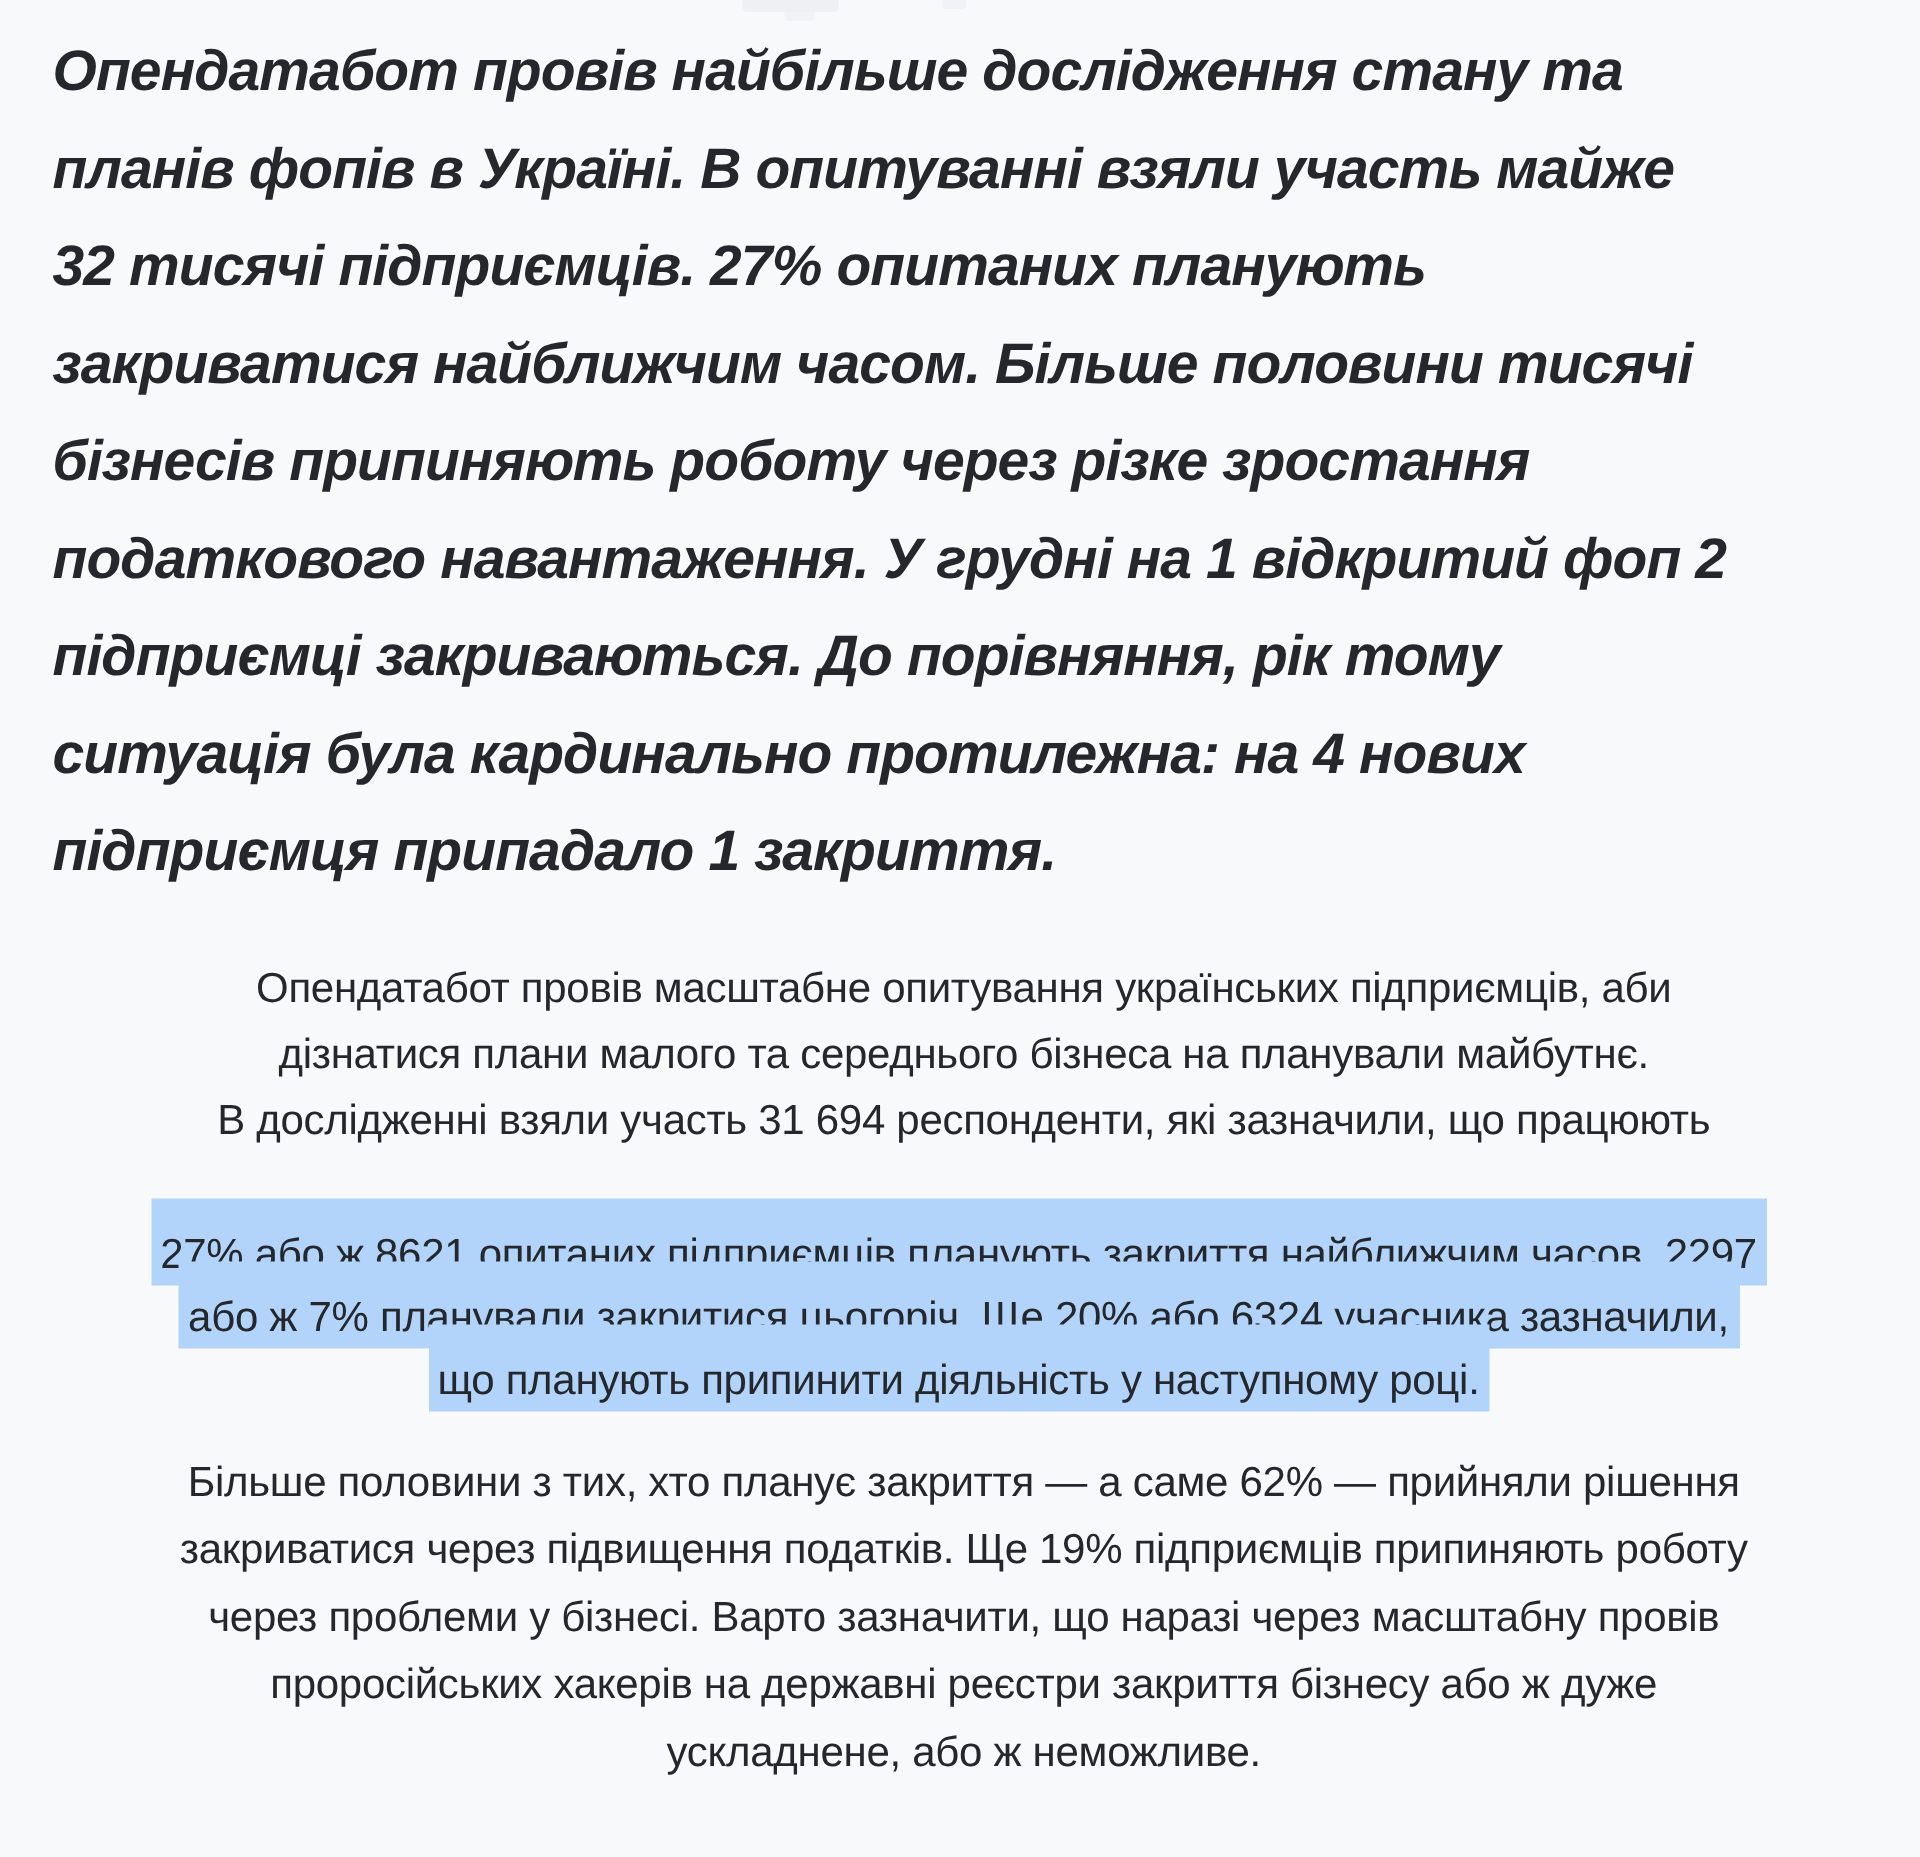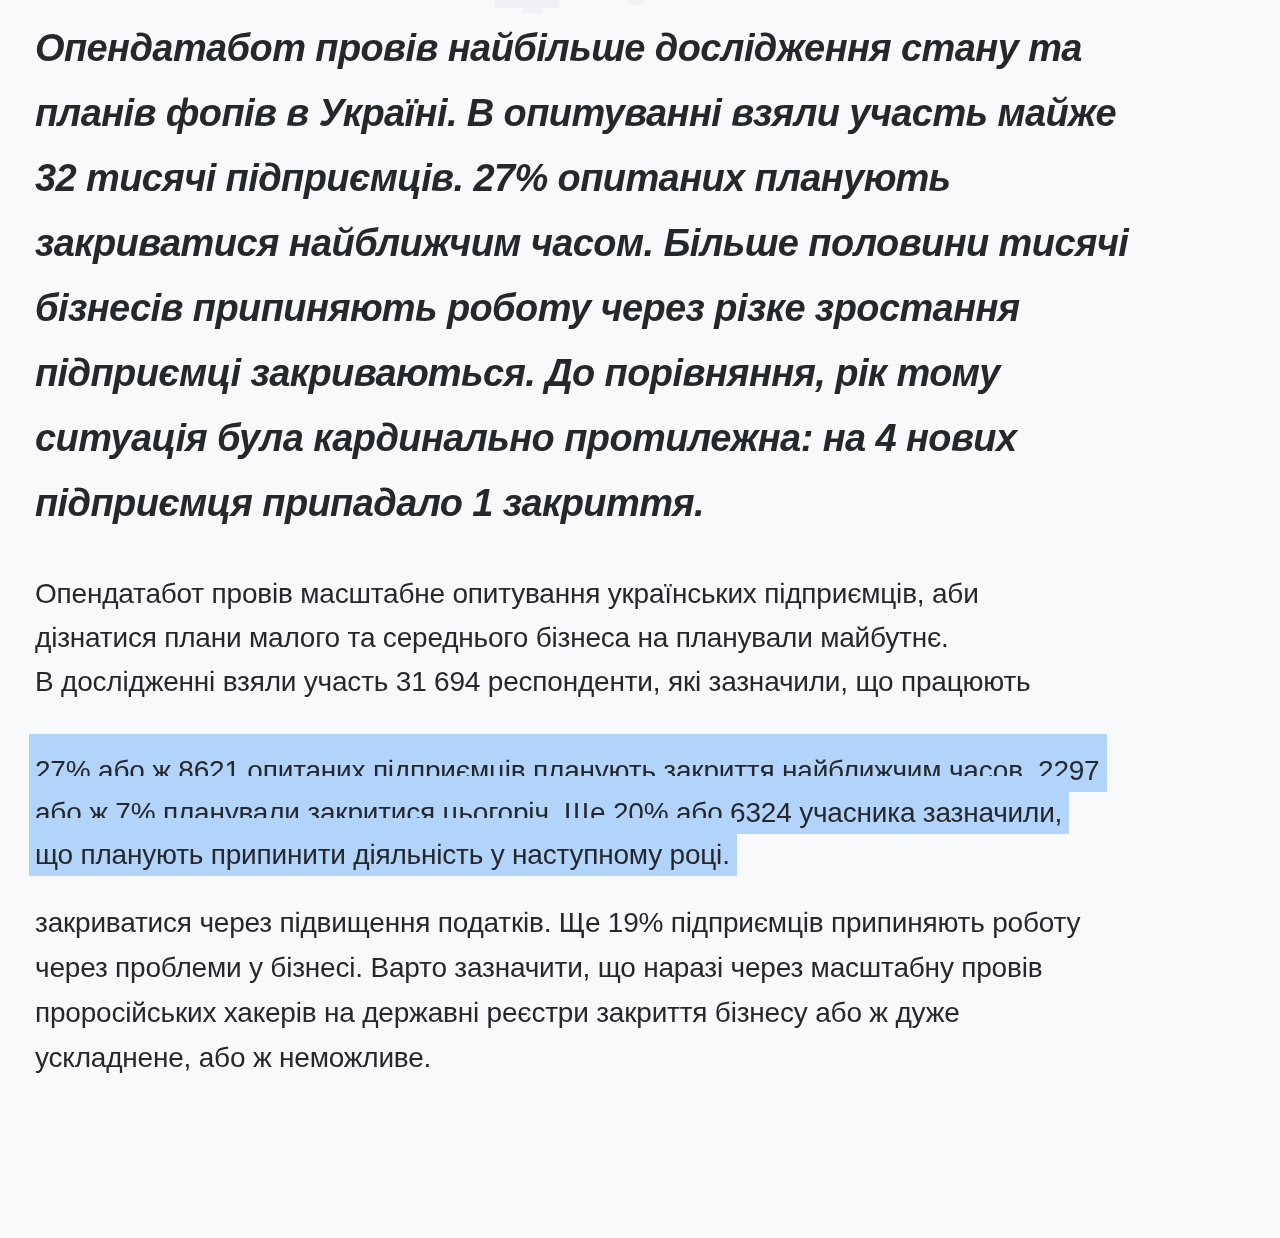--- a/index.html
+++ b/index.html
@@ -40,21 +40,21 @@
     letter-spacing: -0.6px;
     color: var(--fg, #24272C);
   }
   .lead .line { white-space: nowrap; }
   .para {
     font-size: 28px;
     line-height: 44px;
     letter-spacing: -0.2px;
     color: var(--fg, #24272C);
   }
-  .para .line { white-space: nowrap; }
+  .para .line { white-space: nowrap; text-align: center; }
   .para-intro   { margin-top: 36px; }
   .para-hl      { margin-top: 30px; }
   .para-hl .line { height: 42px; }
   .para-hl .hl {
     display: inline-block;
     line-height: 42px;
     padding: 16px 7px 0 6px;
     margin-left: -6px;
     background: var(--hl, #B2D4FA);
   }
@@ -67,37 +67,39 @@
 <div class="remnant-b"></div>
 
 <div class="content">
 
   <div class="lead">
     <div class="line">Опендатабот провів найбільше дослідження стану та</div>
     <div class="line">планів фопів в Україні. В опитуванні взяли участь майже</div>
     <div class="line">32 тисячі підприємців. 27% опитаних планують</div>
     <div class="line">закриватися найближчим часом. Більше половини тисячі</div>
     <div class="line">бізнесів припиняють роботу через різке зростання</div>
+    <div class="line">податкового навантаження. У грудні на 1 відкритий фоп 2</div>
     <div class="line">підприємці закриваються. До порівняння, рік тому</div>
     <div class="line">ситуація була кардинально протилежна: на 4 нових</div>
     <div class="line">підприємця припадало 1 закриття.</div>
   </div>
 
   <div class="para para-intro">
     <div class="line">Опендатабот провів масштабне опитування українських підприємців, аби</div>
     <div class="line">дізнатися плани малого та середнього бізнеса на планували майбутнє.</div>
     <div class="line">В дослідженні взяли участь 31 694 респонденти, які зазначили, що працюють</div>
   </div>
 
   <div class="para para-hl">
     <div class="line"><span class="hl">27% або ж 8621 опитаних підприємців планують закриття найближчим часов. 2297</span></div>
     <div class="line"><span class="hl">або ж 7% планували закритися цьогоріч. Ще 20% або 6324 учасника зазначили,</span></div>
     <div class="line"><span class="hl">що планують припинити діяльність у наступному році.</span></div>
   </div>
 
   <div class="para para-closing">
+    <div class="line">Більше половини з тих, хто планує закриття — а саме 62% — прийняли рішення</div>
     <div class="line">закриватися через підвищення податків. Ще 19% підприємців припиняють роботу</div>
     <div class="line">через проблеми у бізнесі. Варто зазначити, що наразі через масштабну провів</div>
     <div class="line">проросійських хакерів на державні реєстри закриття бізнесу або ж дуже</div>
     <div class="line">ускладнене, або ж неможливе.</div>
   </div>
 
 </div>
 
 </body></html>

